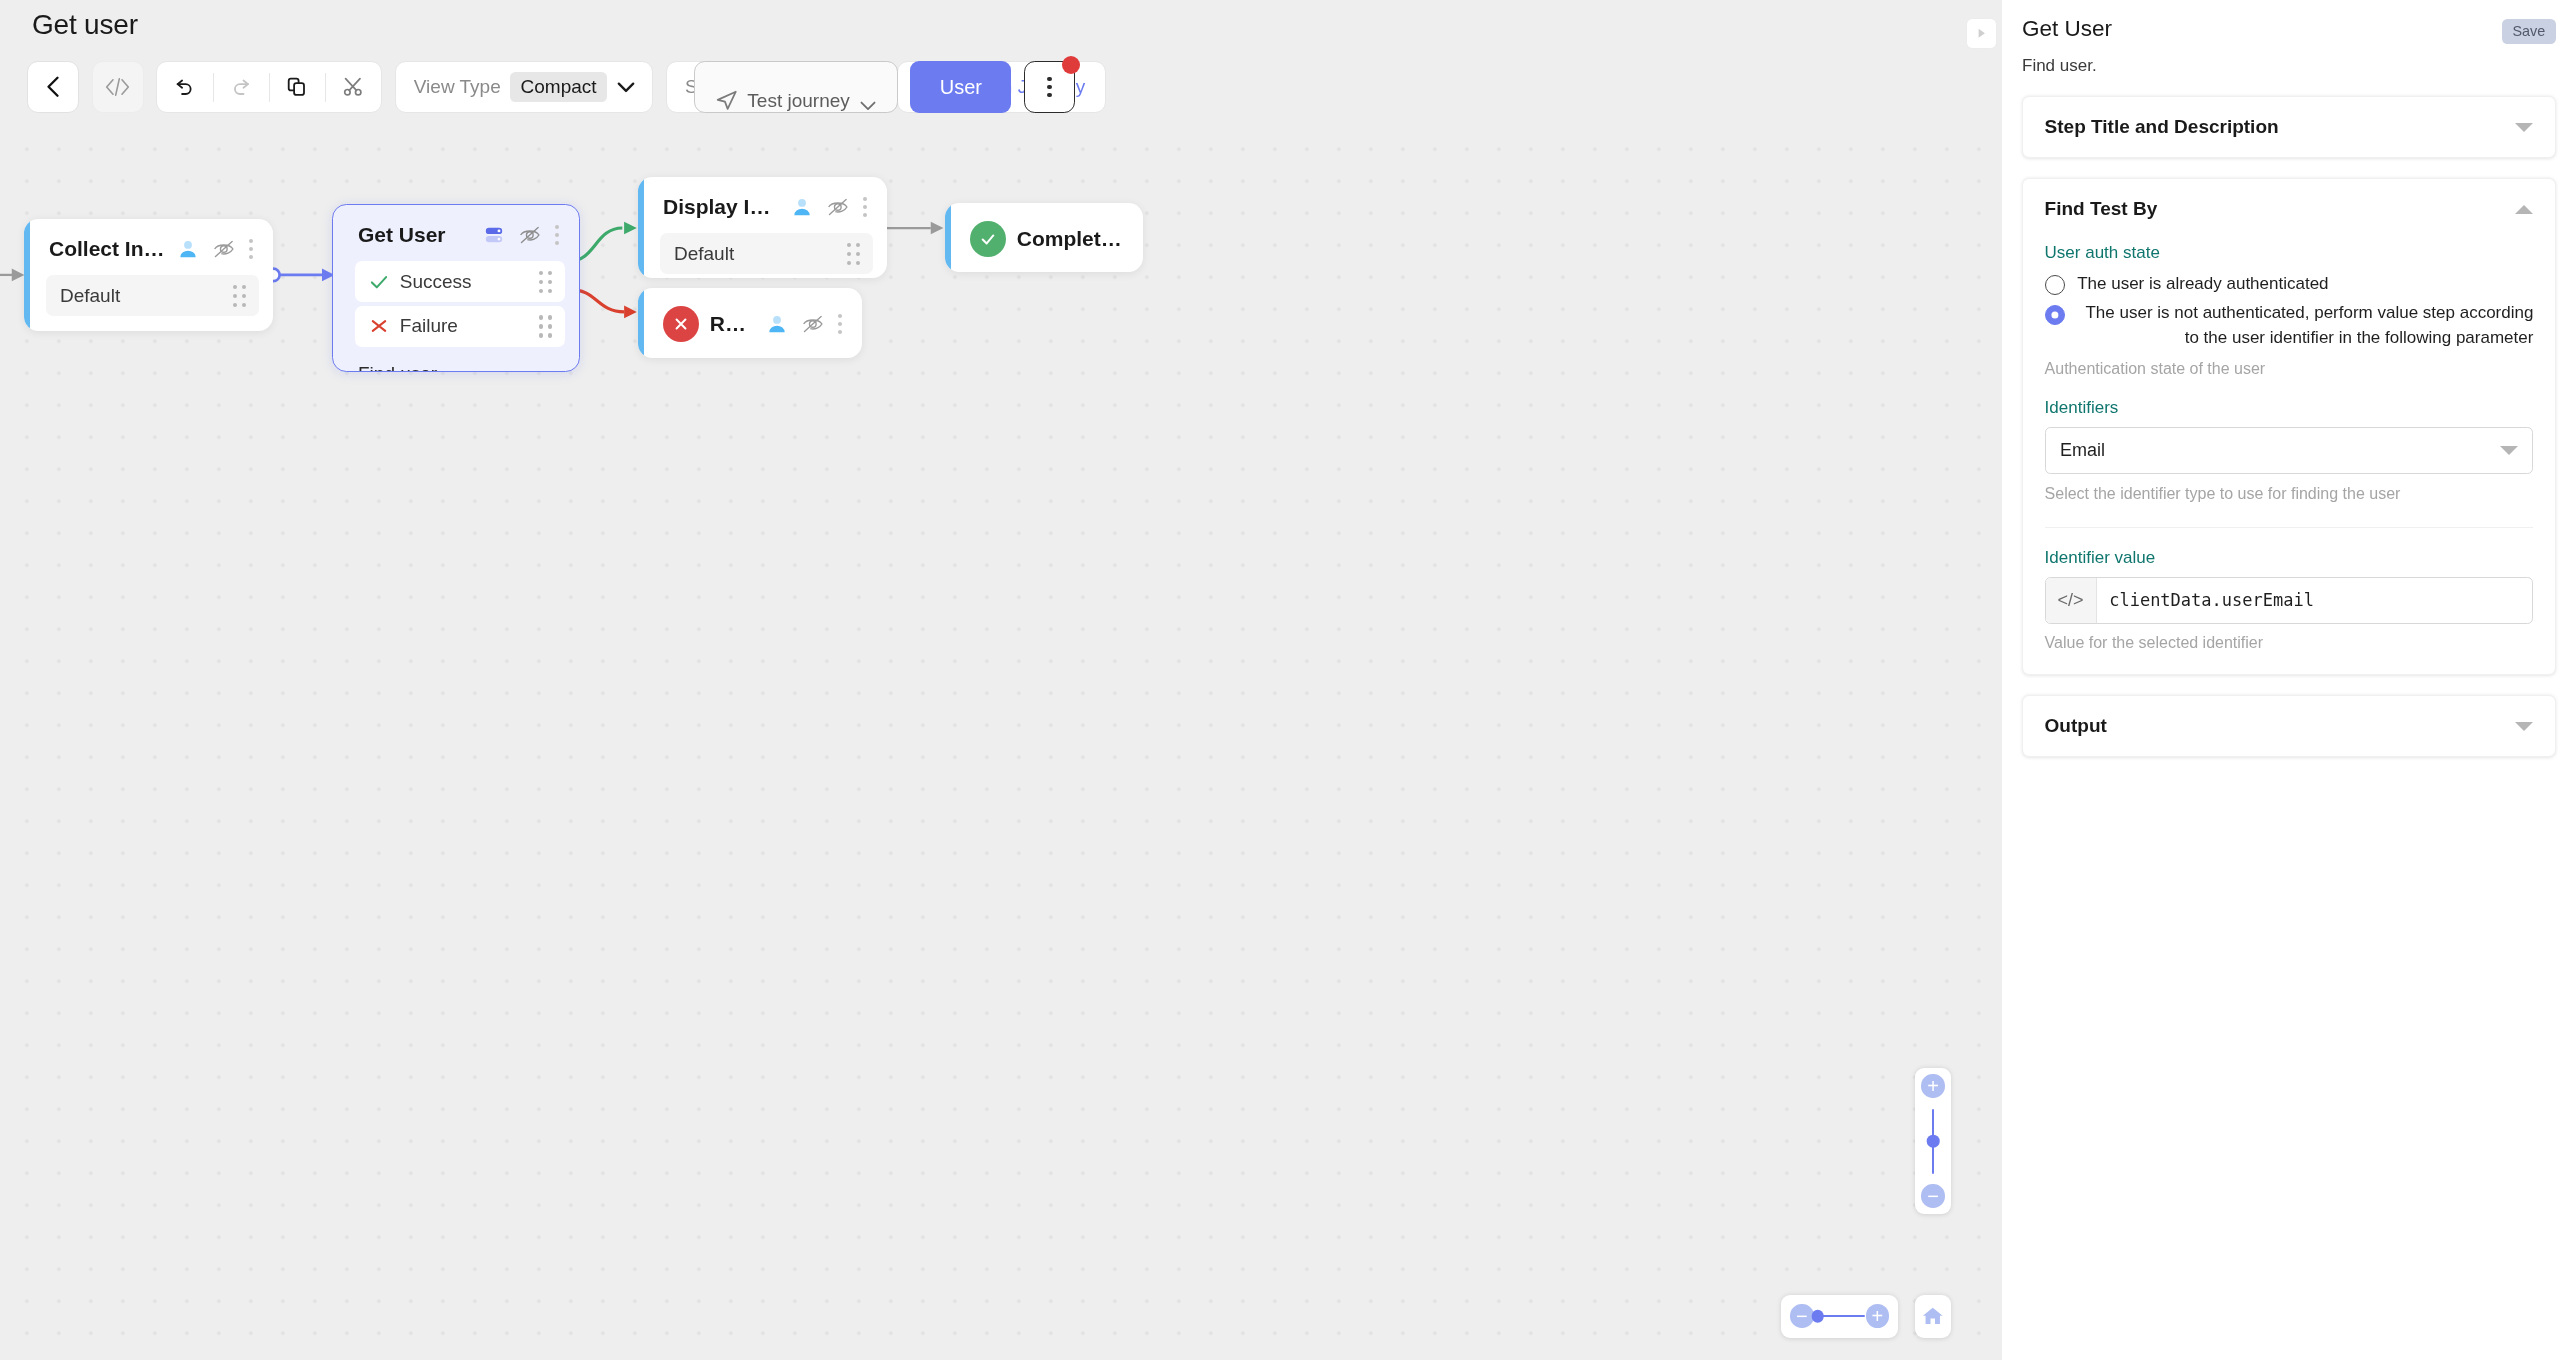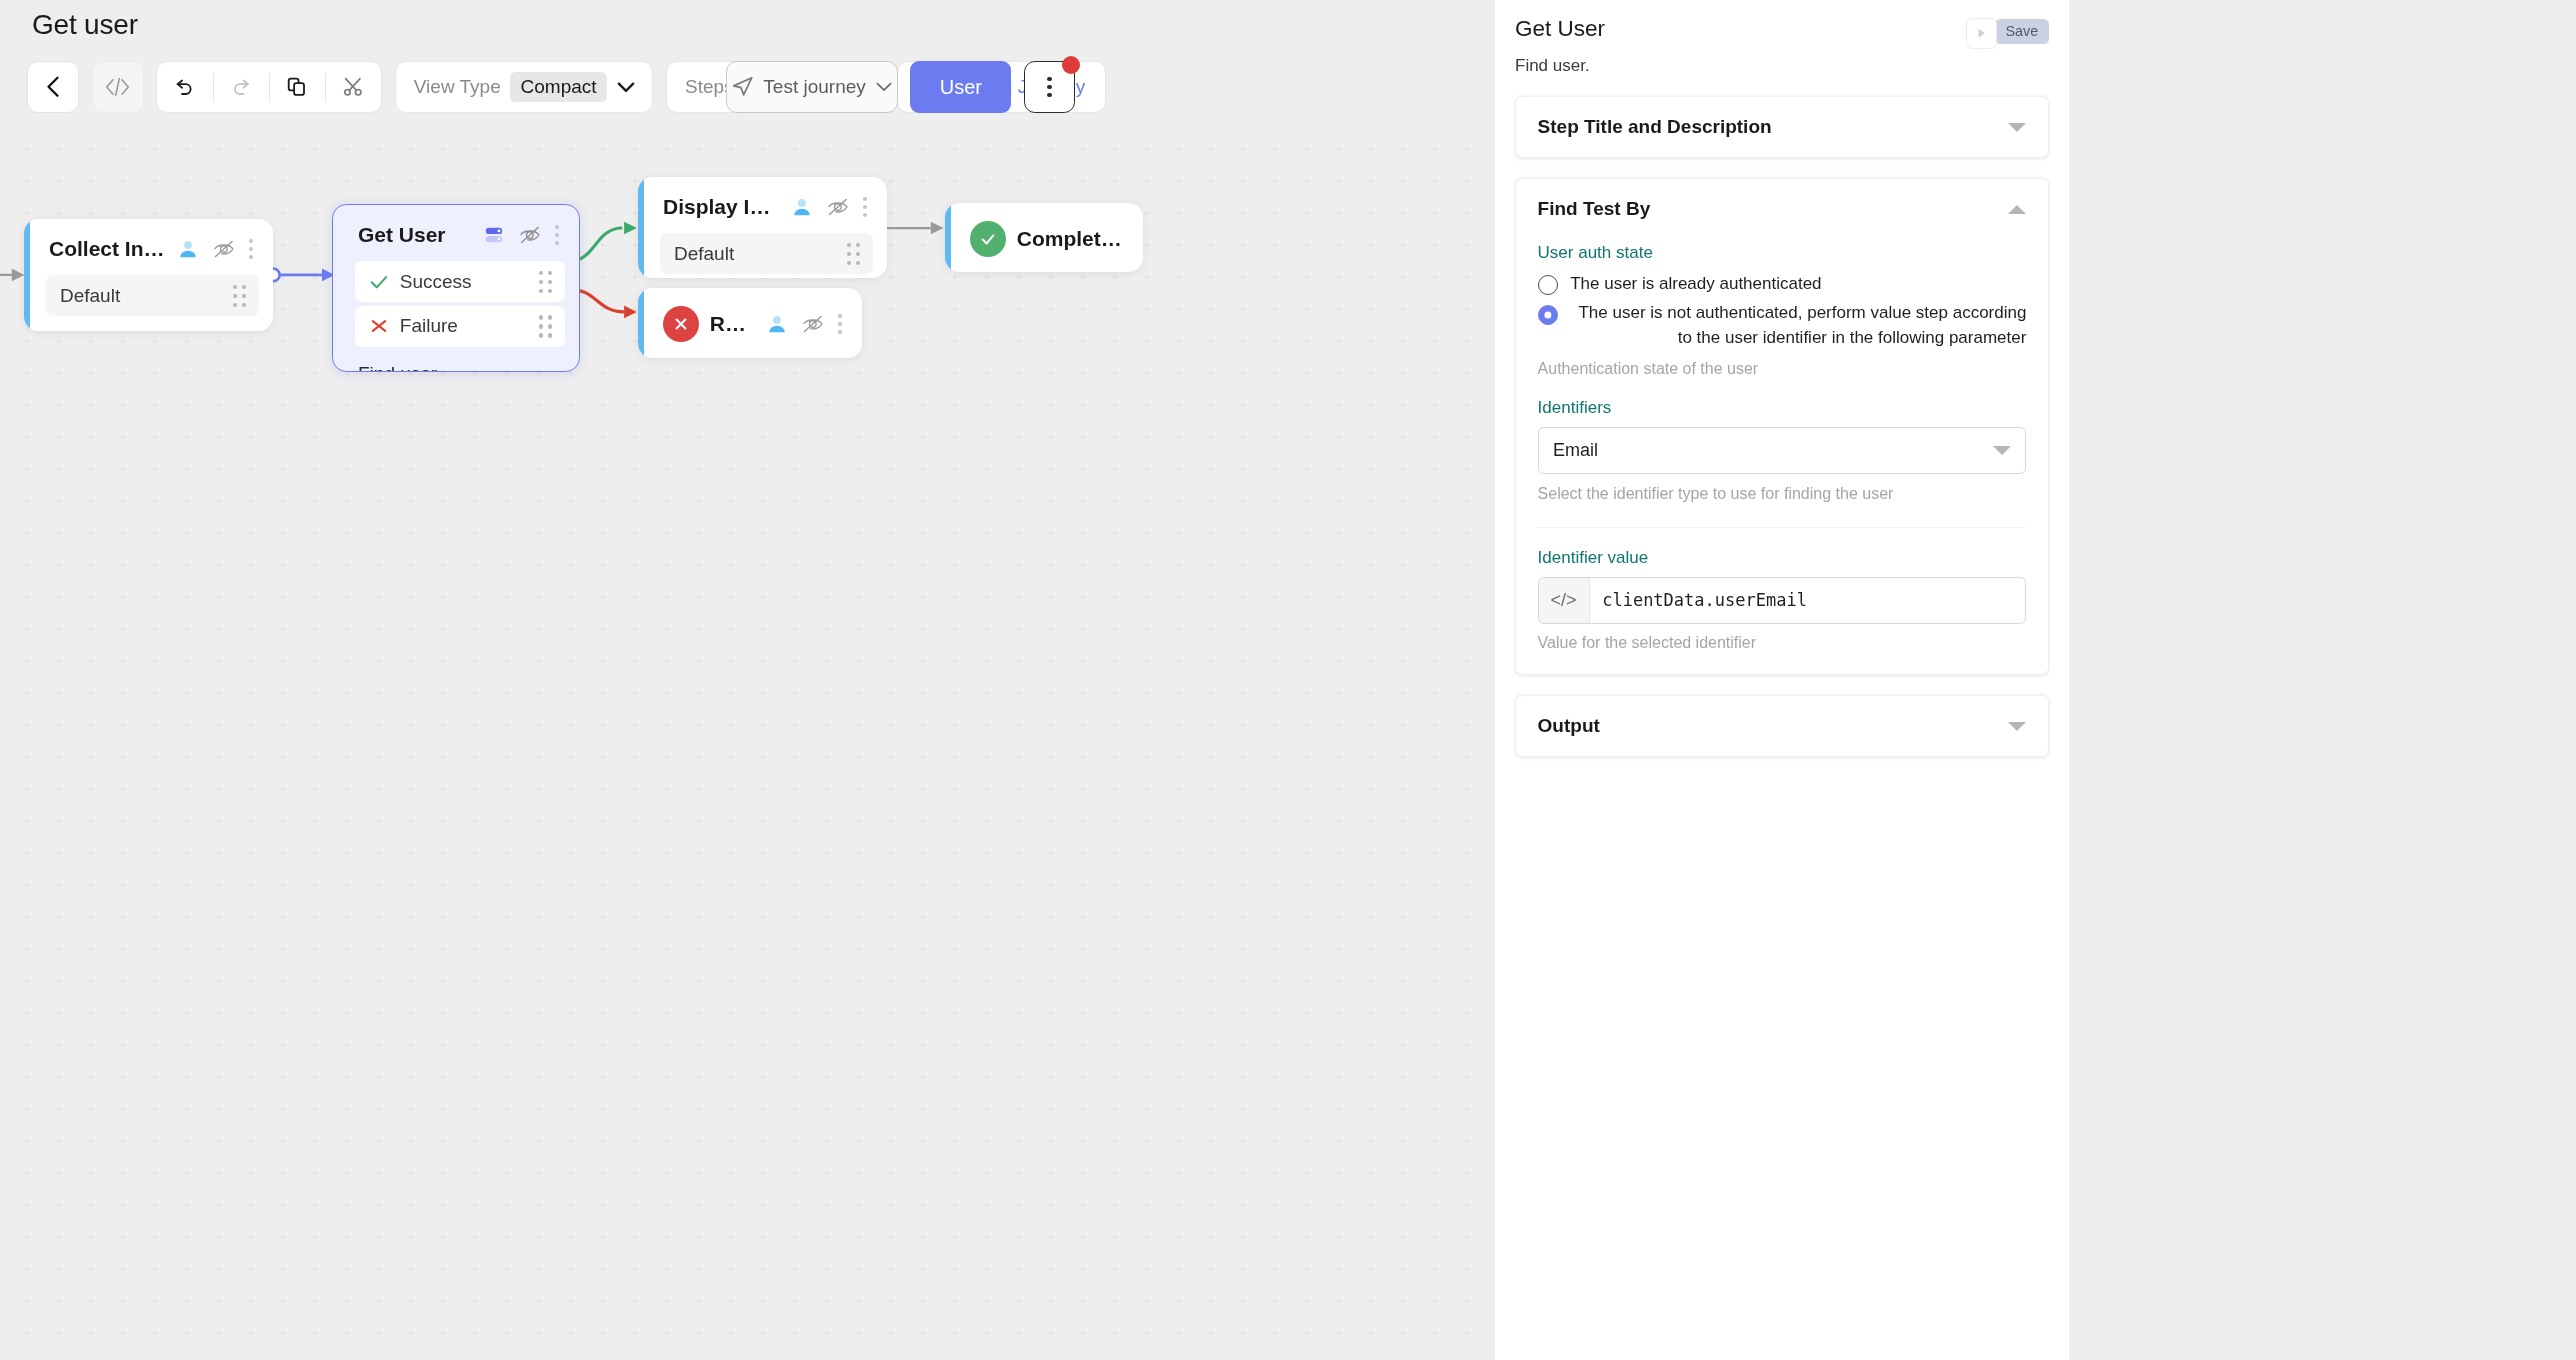--- a/index.html
+++ b/index.html
@@ -2,21 +2,21 @@
 <html style="font-size:14.4px"><head>
 <meta charset="utf-8">
 <style>
   * { box-sizing: border-box; margin: 0; padding: 0; }
   html, body {
     width: 2576px; height: 1360px;
     font-family: "Liberation Sans", sans-serif;
     background: #eeeeee;
     overflow: hidden;
   }
-  #app { position: relative; width: 2069px; height: 1360px; }
+  #app { position: relative; width: 2576px; height: 1360px; }
 
   
   #editor {
     position: absolute; left: 0; top: 0;
     width: 1986px; height: 1360px;
     background: #eeeeee;
   }
   #page-title {
     position: absolute; left: 32px; top: 9px;
     font-size: 28px; font-weight: 400; color: #1a1a1a;
@@ -70,22 +70,22 @@
   .tb-explain .txt { font-size: 19px; color: #6c7cf0; }
 
   #toolbar-right {
     position: absolute; right: 0; top: 61px;
     display: flex; align-items: center; gap: 12.6px;
   }
   #editor > #toolbar-right { right: 911px; }
   .test-journey {
     height: 52px; background: #fafafa;
     border: 0.9px solid #c9c9c9; border-radius: 10.8px;
-    display: flex; align-items: center; gap: 9px;
-    padding: 0 4px; cursor: pointer;
+    display: flex; align-items: flex-end; gap: 9px;
+    padding: 0 20px; cursor: pointer;
   }
   .test-journey .txt { font-size: 19px; color: #5c5c5c; }
   .save-btn {
     height: 52px; min-width: 101px; padding: 0 23.5px;
     background: #6c7cf0; border: none; border-radius: 9px;
     color: #ffffff; font-size: 20px; font-family: inherit;
     cursor: pointer;
   }
   .kebab-btn {
     position: relative;

